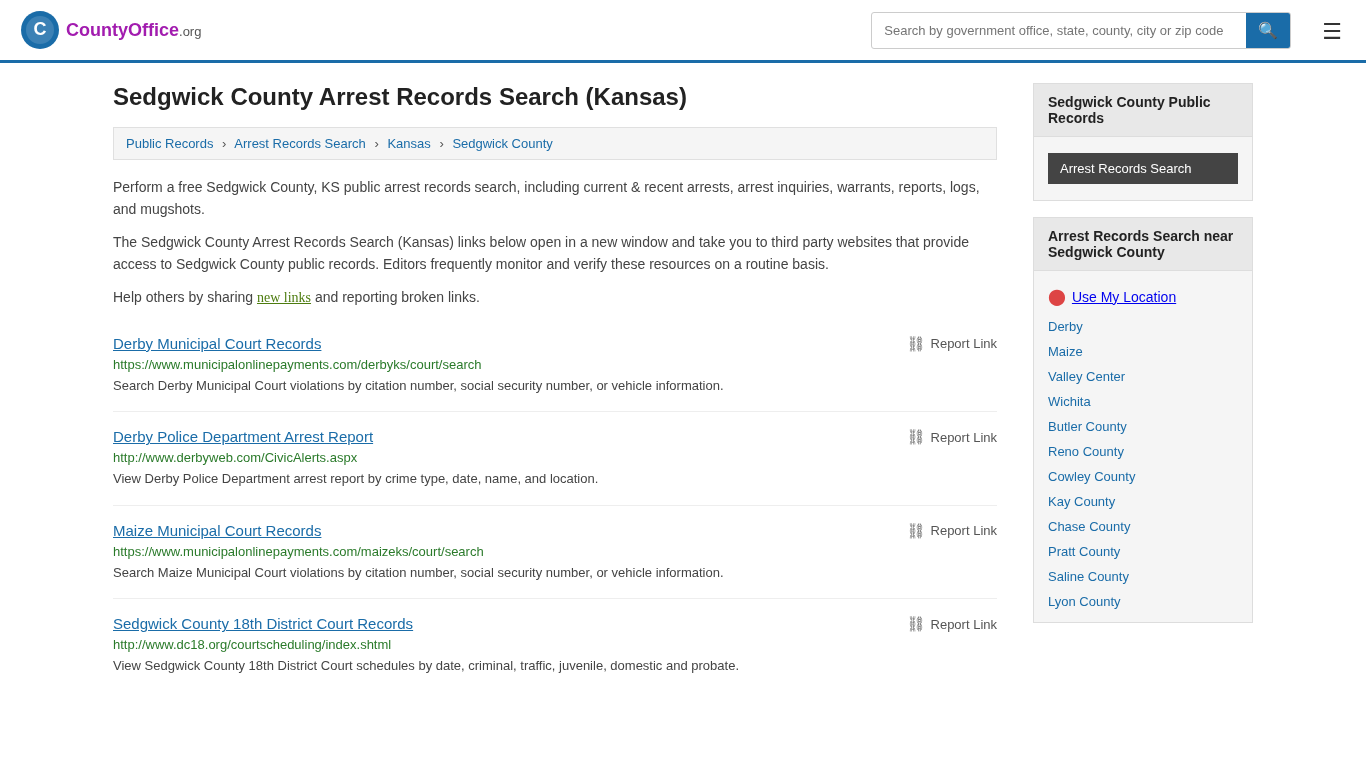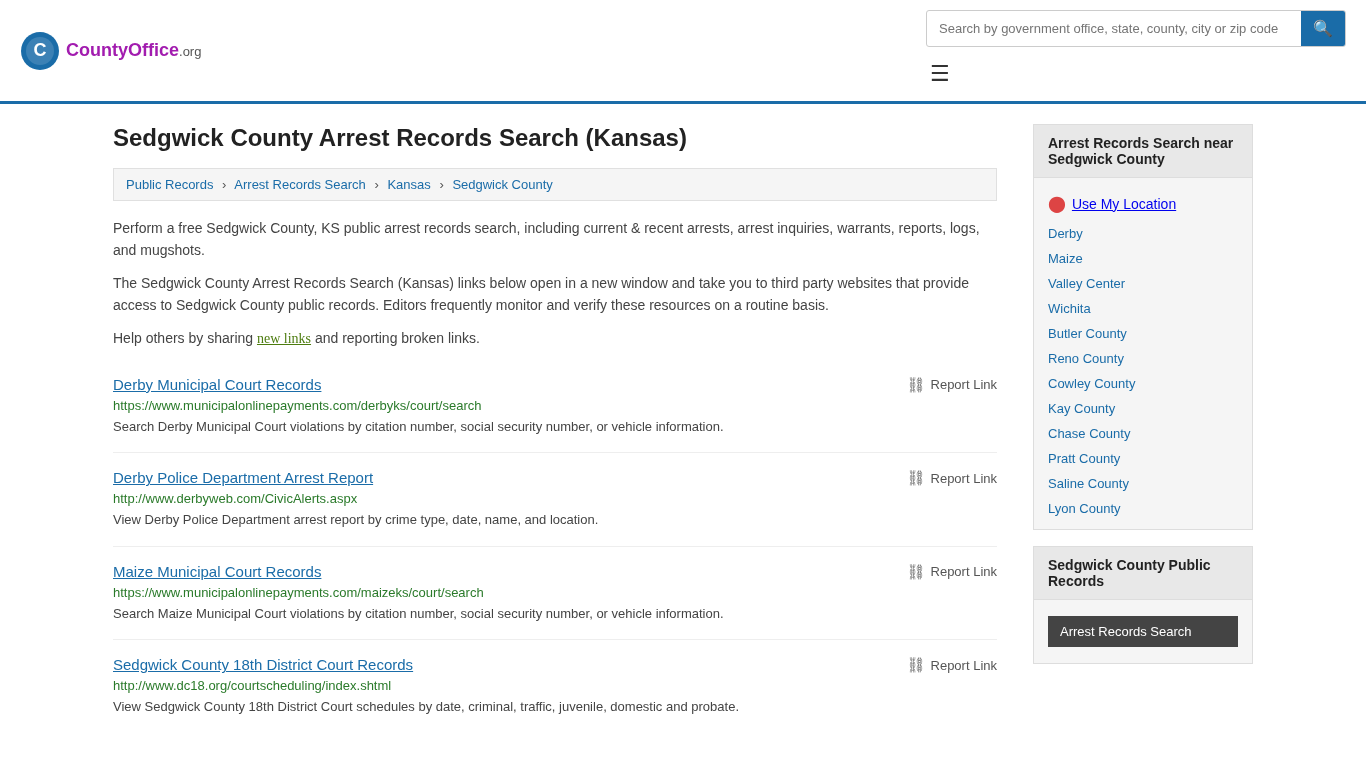--- a/index.html
+++ b/index.html
@@ -18,23 +18,22 @@
       display: flex;
       align-items: center;
       gap: 6px;
     }
     .logo-icon {
       width: 40px;
       height: 40px;
     }
     .header-right {
       display: flex;
-      align-items: flex-start;
-      gap: 10px;
-      flex-direction: column;
+      align-items: flex-end;
+      gap: 27px;
     }
     .search-bar {
       display: flex;
       align-items: center;
       border: 1px solid #ccc;
       border-radius: 3px;
       overflow: hidden;
       width: 420px;
     }
     .search-bar input {
@@ -294,20 +293,27 @@
         </button>
       </div>
       <div class="record-url">http://www.dc18.org/courtscheduling/index.shtml</div>
       <div class="record-desc">View Sedgwick County 18th District Court schedules by date, criminal, traffic, juvenile, domestic and probate.</div>
     </div>
       </div>
 
   </div>
 
   <div class="sidebar">
+
+    <div class="sidebar-box sidebar-public-records">
+      <div class="sidebar-box-title">Sedgwick County Public Records</div>
+      <div class="sidebar-list">
+        <button class="sidebar-public-records-btn">Arrest Records Search</button>
+      </div>
+    </div>
 
     <div class="sidebar-box">
       <div class="sidebar-box-title">Arrest Records Search near Sedgwick County</div>
       <div class="sidebar-list">
         <div class="sidebar-location-item">
           <span class="location-dot">⬤</span>
           <a href="#">Use My Location</a>
         </div>
         <div id="sidebar-links">
             <div class="sidebar-list-item"><a href="#">Derby</a></div>
@@ -319,21 +325,14 @@
             <div class="sidebar-list-item"><a href="#">Cowley County</a></div>
             <div class="sidebar-list-item"><a href="#">Kay County</a></div>
             <div class="sidebar-list-item"><a href="#">Chase County</a></div>
             <div class="sidebar-list-item"><a href="#">Pratt County</a></div>
             <div class="sidebar-list-item"><a href="#">Saline County</a></div>
             <div class="sidebar-list-item"><a href="#">Lyon County</a></div>
           </div>
       </div>
     </div>
 
-    <div class="sidebar-box sidebar-public-records">
-      <div class="sidebar-box-title">Sedgwick County Public Records</div>
-      <div class="sidebar-list">
-        <button class="sidebar-public-records-btn">Arrest Records Search</button>
-      </div>
-    </div>
-
   </div>
 </div>
 
 </body></html>

